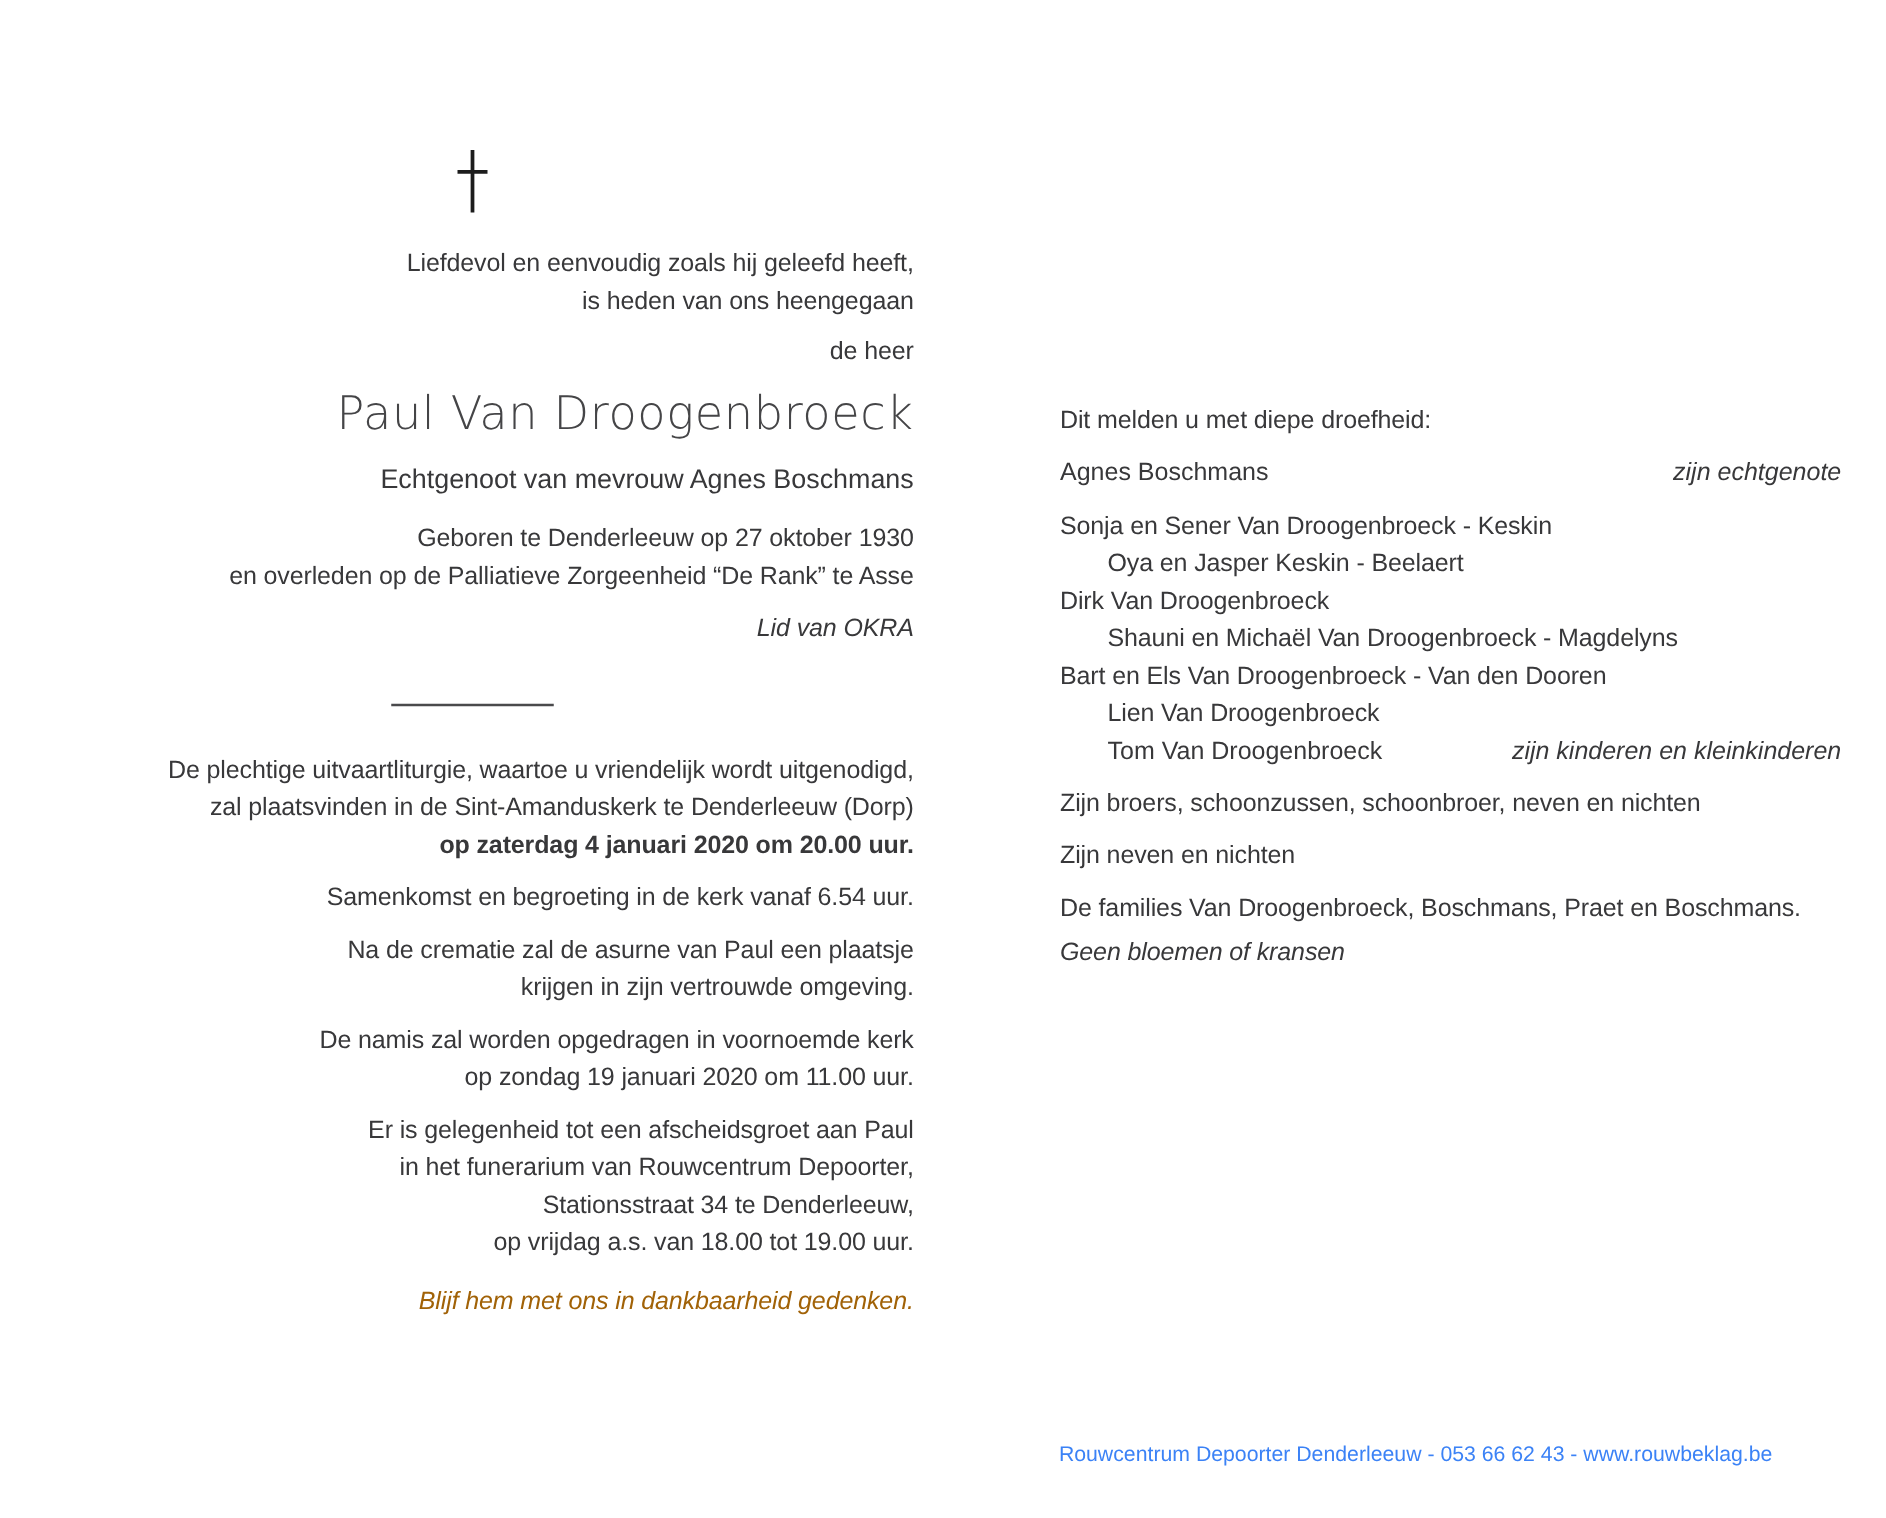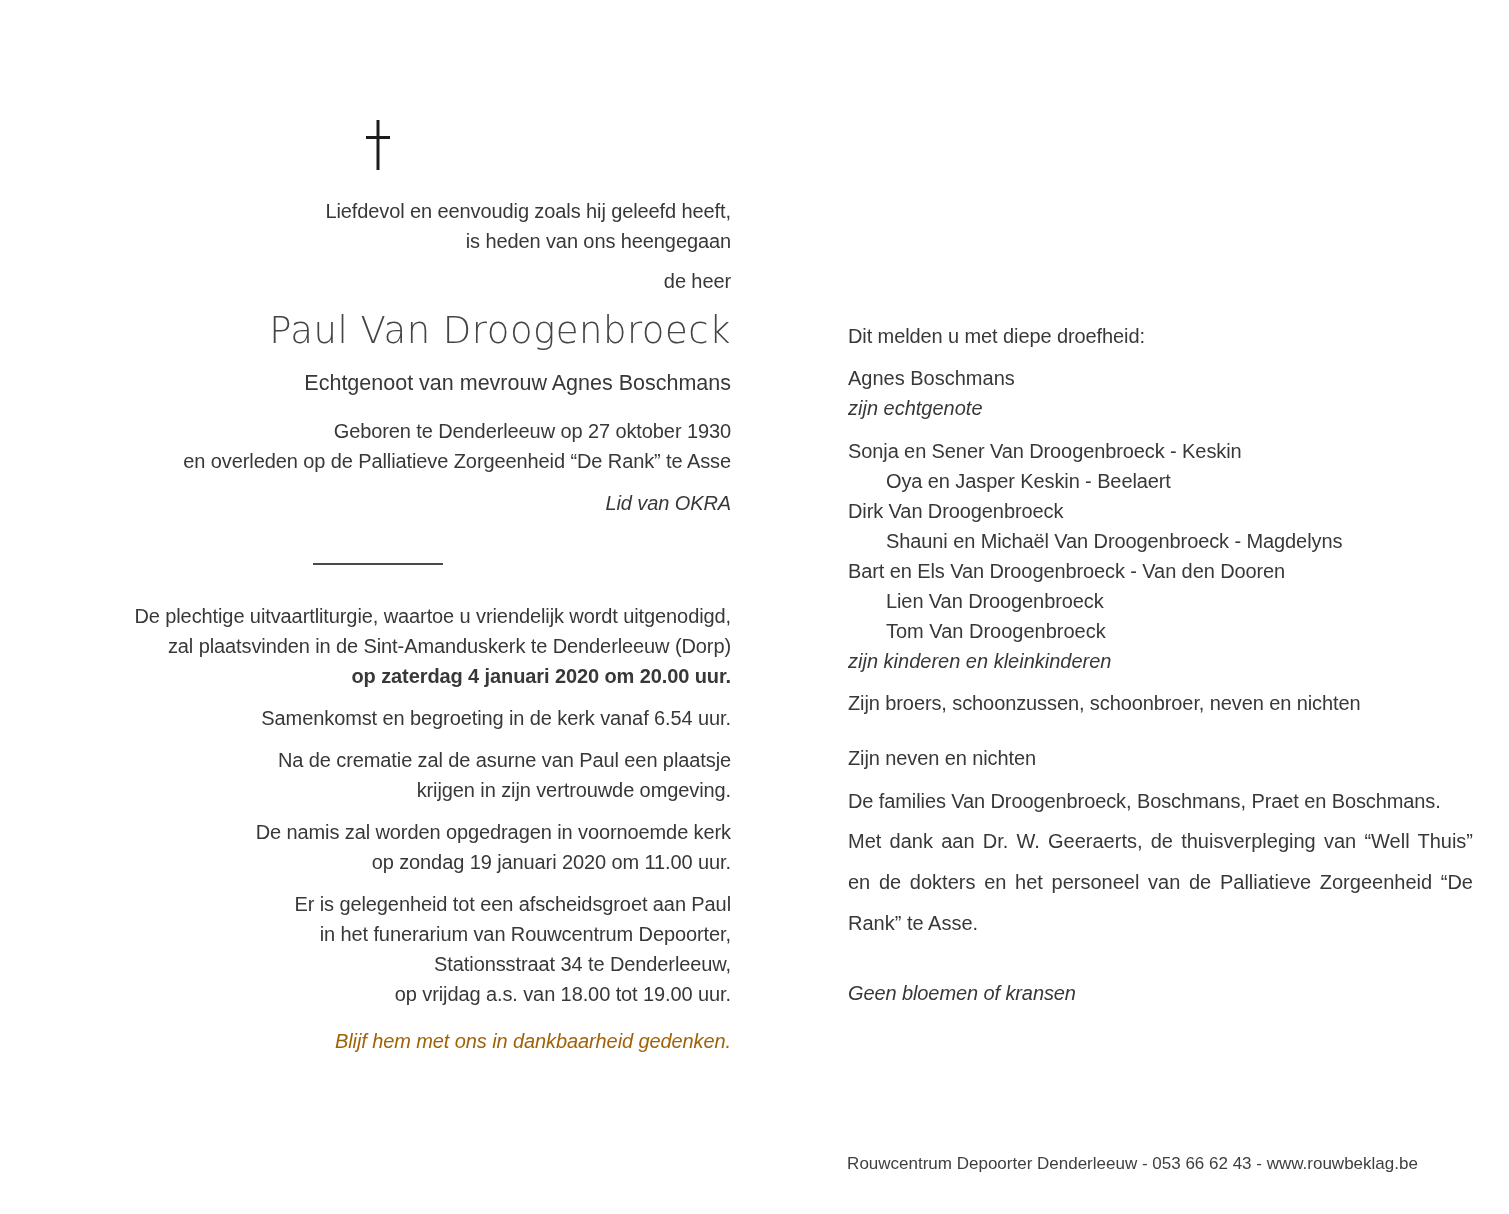--- a/index.html
+++ b/index.html
@@ -98,44 +98,43 @@
   }
   .closing-left { margin-top: 5px; color: #a16207; }
 
   
   .row-between {
     display: flex;
     justify-content: space-between;
     align-items: baseline;
     font-size: 20px;
     line-height: 30px;
-    flex-direction: column;
   }
   .fam-list { margin: 0 0 12px 0; }
   .indent { padding-left: 38px; }
   .thanks {
     font-size: 20px;
     line-height: 41px;
     text-align: justify;
     margin: 0 0 34px 0;
   }
   .mb13 { margin-bottom: 13px; }
-  .mb11 { margin-bottom: 25px; }
+  .mb11 { margin-bottom: 11px; }
   .mb5  { margin-bottom: 5px; }
   .mt-gathering { margin-bottom: 12px; }
 
   .footer {
     position: absolute;
     left: 820px;
     top: 1152px;
     width: 625px;
     text-align: center;
     font-size: 17px;
     line-height: 24px;
-    color: #404040;
+    color: #3b82f6;
   }
 </style>
 </head>
 <body>
 
 <div class="col-left">
 
   <div class="cross-wrap">
     <div class="cross">
       <div class="vbar"></div>
@@ -213,19 +212,18 @@
       <span class="italic">zijn kinderen en kleinkinderen</span>
     </div>
   </div>
 
   <div class="line mb11">Zijn broers, schoonzussen, schoonbroer, neven en nichten</div>
 
   <div class="line mb13">Zijn neven en nichten</div>
 
   <div class="line mb5">De families Van Droogenbroeck, Boschmans, Praet en Boschmans.</div>
 
-  <div class="thanks">Met dank aan Dr. W. Geeraerts, de thuisverpleging van “Well Thuis” en de dokters en het personeel van de Palliatieve Zorgeenheid “De Rank” te Asse.</div>
 
   <div class="line italic">Geen bloemen of kransen</div>
 
 </div>
 
 <div class="footer">Rouwcentrum Depoorter Denderleeuw - 053 66 62 43 - www.rouwbeklag.be</div>
 
 </body></html>

